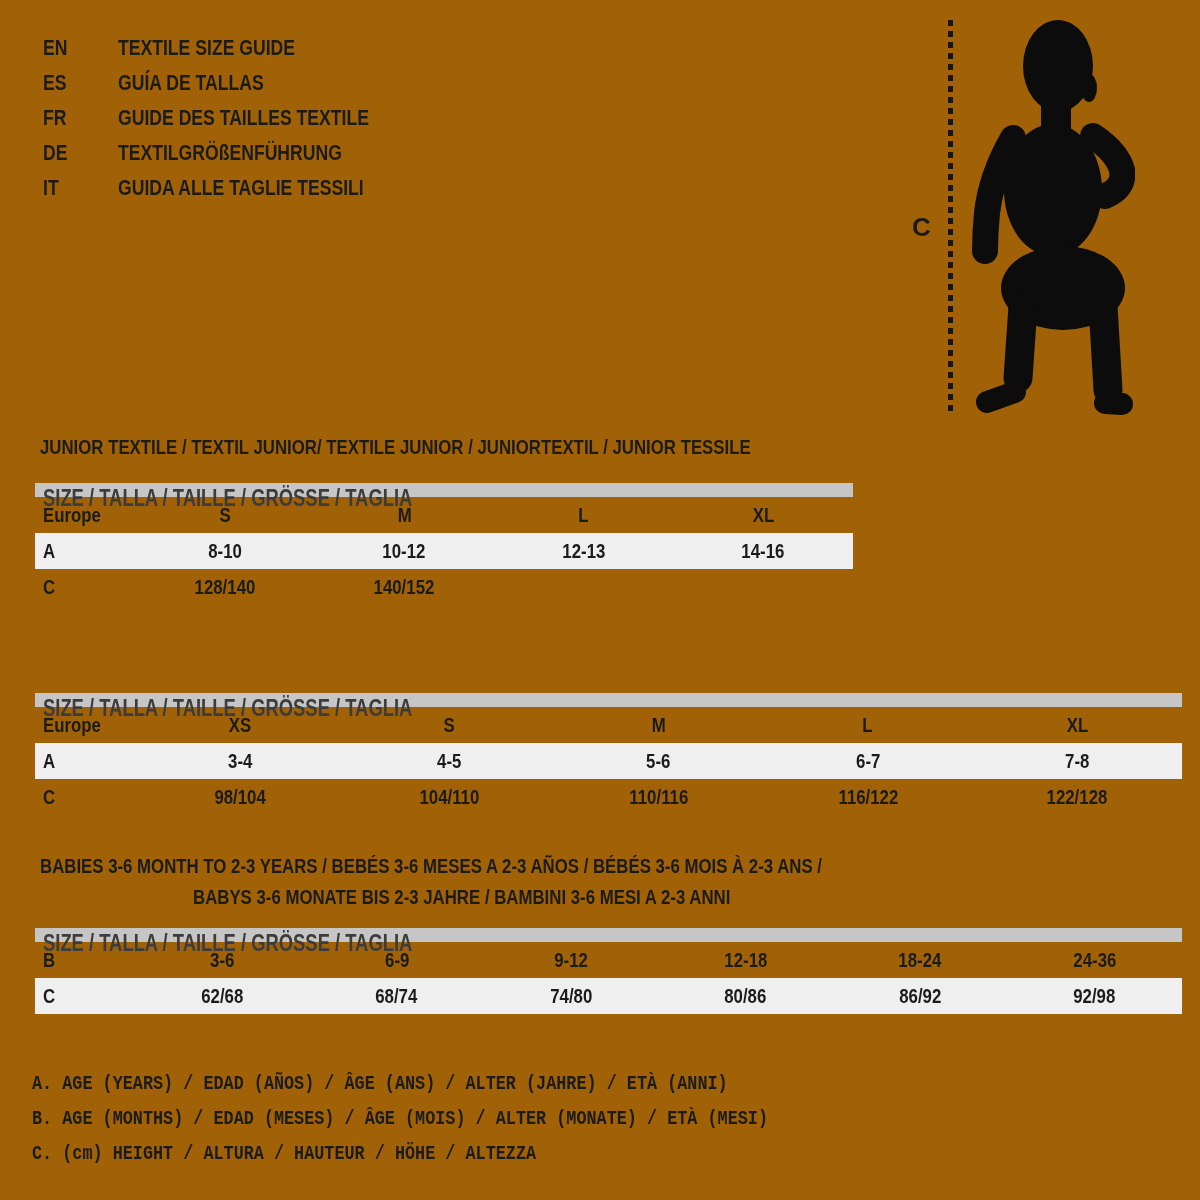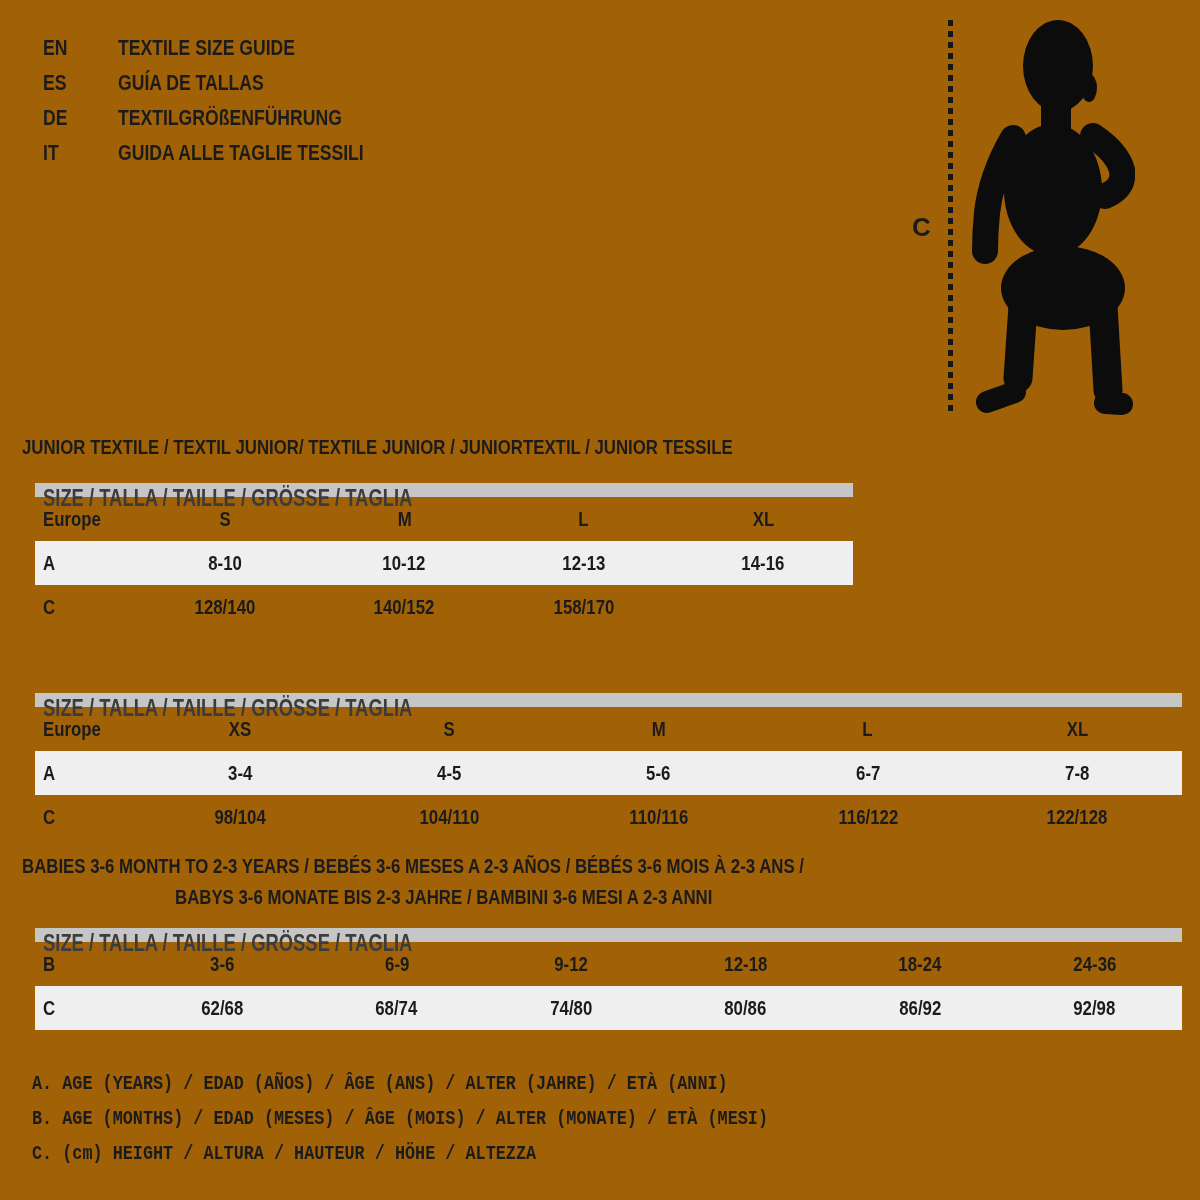--- a/index.html
+++ b/index.html
@@ -20,30 +20,30 @@
 
   
   .measure-line {
     position:absolute; left:948px; top:20px; width:5px; height:396px;
     background:repeating-linear-gradient(to bottom,#161616 0 6px,transparent 6px 11px);
   }
   .measure-label { position:absolute; left:912px; top:212px; font-size:26px; }
   .silhouette { position:absolute; left:965px; top:18px; }
 
   
-  .tbl-title { position:absolute; left:22px; font-size:21px; line-height:28px; }
+  .tbl-title { position:absolute; left:40px; font-size:21px; line-height:28px; }
   .tbl-title .subm { font-size:0.62em; vertical-align:-0.32em; }
 
   
   .size-table { position:absolute; left:35px; }
   .tbl-header {
     height:14px; line-height:30px; padding-left:8px;
     background:#c6c6c6; color:#3c3c3c; font-size:23px;
   }
-  .tbl-row { display:grid; height:44px; font-size:21px; }
+  .tbl-row { display:grid; height:36px; font-size:21px; }
   .cols4 { grid-template-columns:100px repeat(4,1fr); }
   .cols5 { grid-template-columns:100px repeat(5,1fr); }
   .cols6 { grid-template-columns:100px repeat(6,1fr); }
   .tbl-row.stripe { background:#efefef; }
   .cell { display:flex; align-items:center; justify-content:center; overflow:visible; }
   .cell.label { justify-content:flex-start; padding-left:8px; }
 
   
   .footnotes { position:absolute; left:32px; top:1066px; font-size:21px; line-height:35px;font-family:Liberation Mono, monospace; }
 </style>
@@ -53,20 +53,24 @@
 <div class="page">
 
   <div class="langs">
     <div class="lang-row">
       <span class="lang-code"><span class="cx">EN</span></span>
       <span class="cx">TEXTILE SIZE GUIDE</span>
     </div>
     <div class="lang-row">
       <span class="lang-code"><span class="cx">ES</span></span>
       <span class="cx">GUÍA DE TALLAS</span>
+    </div>
+    <div class="lang-row">
+      <span class="lang-code"><span class="cx">FR</span></span>
+      <span class="cx">GUIDE DES TAILLES TEXTILE</span>
     </div>
     <div class="lang-row">
       <span class="lang-code"><span class="cx">DE</span></span>
       <span class="cx">TEXTILGRÖßENFÜHRUNG</span>
     </div>
     <div class="lang-row">
       <span class="lang-code"><span class="cx">IT</span></span>
       <span class="cx">GUIDA ALLE TAGLIE TESSILI</span>
     </div>
   </div>
@@ -139,23 +143,20 @@
     <div class="tbl-row cols4">
       <div class="cell label">
           <span class="cx">C</span>
         </div>
       <div class="cell">
           <span class="cxc">128/140</span>
         </div>
       <div class="cell">
           <span class="cxc">140/152</span>
         </div>
-      <div class="cell">
-          <span class="cxc">158/170</span>
-        </div>
     </div>
   </div>
 
   <div class="size-table" style="top:693px; width:1147px;">
     <div class="tbl-header">
       <span class="cx">SIZE / TALLA / TAILLE / GRÖSSE / TAGLIA</span>
     </div>
     <div class="tbl-row cols5">
       <div class="cell label">
           <span class="cx">Europe</span>

